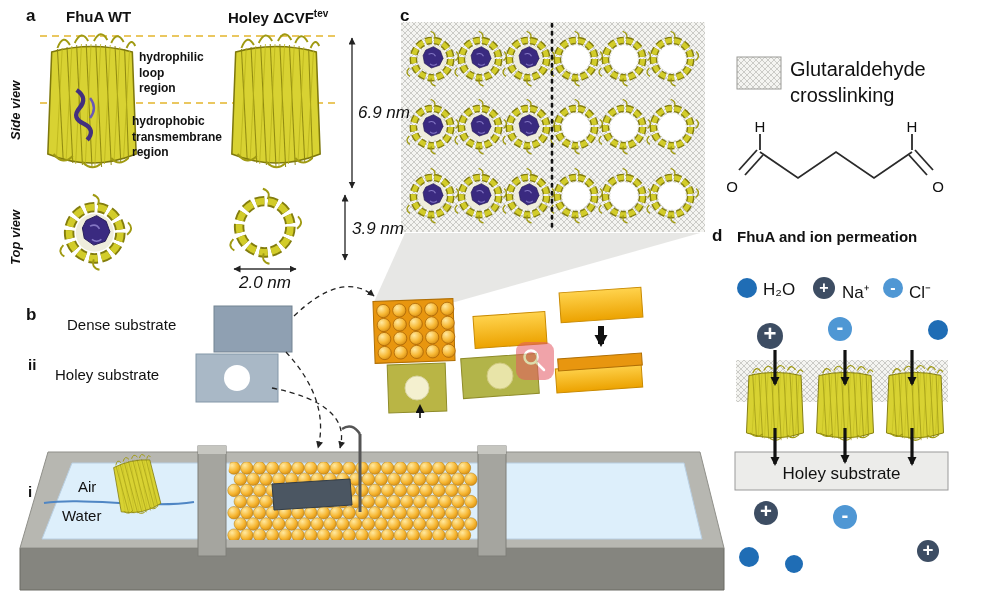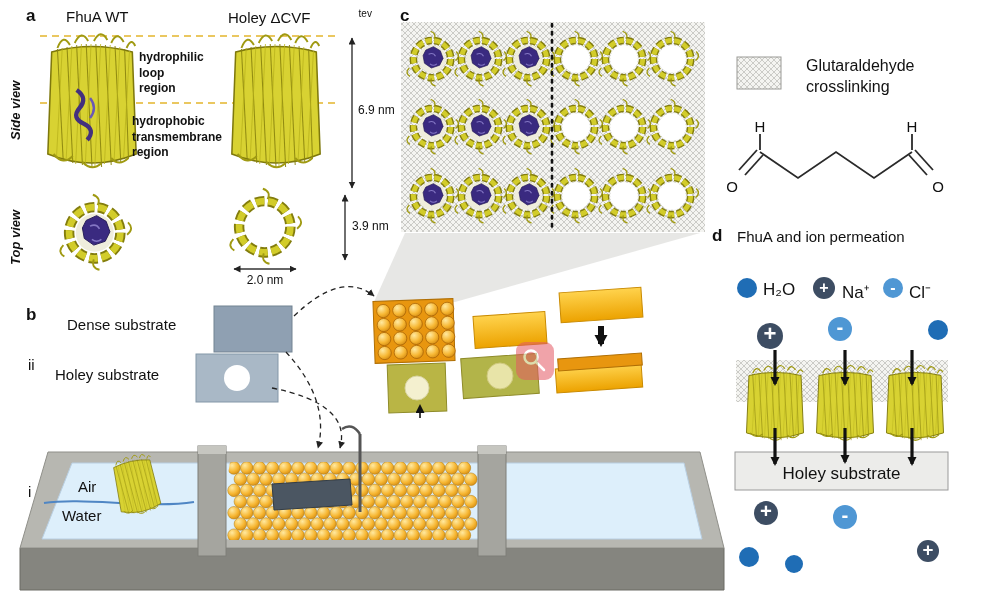--- a/index.html
+++ b/index.html
@@ -2,28 +2,28 @@
 <html><head>
 <meta charset="utf-8">
 <style>
   html,body{margin:0;padding:0;background:#fff;}
   .fig{position:relative;width:986px;height:593px;background:#fff;overflow:hidden;
        font-family:"Liberation Sans",sans-serif;color:#111;}
   .fig svg.bg{position:absolute;left:0;top:0;}
   .lbl{position:absolute;white-space:pre-line;color:#111;}
   .panel{font-size:17px;font-weight:bold;}
   .t15{font-size:15px;}
-  .b15{font-size:15px;font-weight:normal;text-align:right;}
+  .b15{font-size:15px;font-weight:bold;text-align:right;}
   .t14{font-size:17px;}
-  .t16{font-size:16px;line-height:1.3;margin-left:16px;}
-  .t13{font-size:12px;}
+  .t16{font-size:20px;line-height:1.3;}
+  .t13{font-size:17px;font-style:italic;}
   .t12b{font-size:12px;font-weight:bold;text-align:left;line-height:1.3;}
   .rot{transform:rotate(-90deg);transform-origin:0 0;font-style:italic;font-weight:bold;font-size:13px;white-space:nowrap;}
   .ctr{text-align:center;}
-  sup{font-size:10px;margin-left:48px;}
+  sup{font-size:10px;}
 </style>
 </head>
 <body>
 
 <div class="fig">
 
 <svg class="bg" width="986" height="593" viewBox="0 0 986 593">
   <defs>
     <pattern id="xh" width="6" height="6" patternUnits="userSpaceOnUse">
       <rect width="6" height="6" fill="#f4f4f1"></rect>

